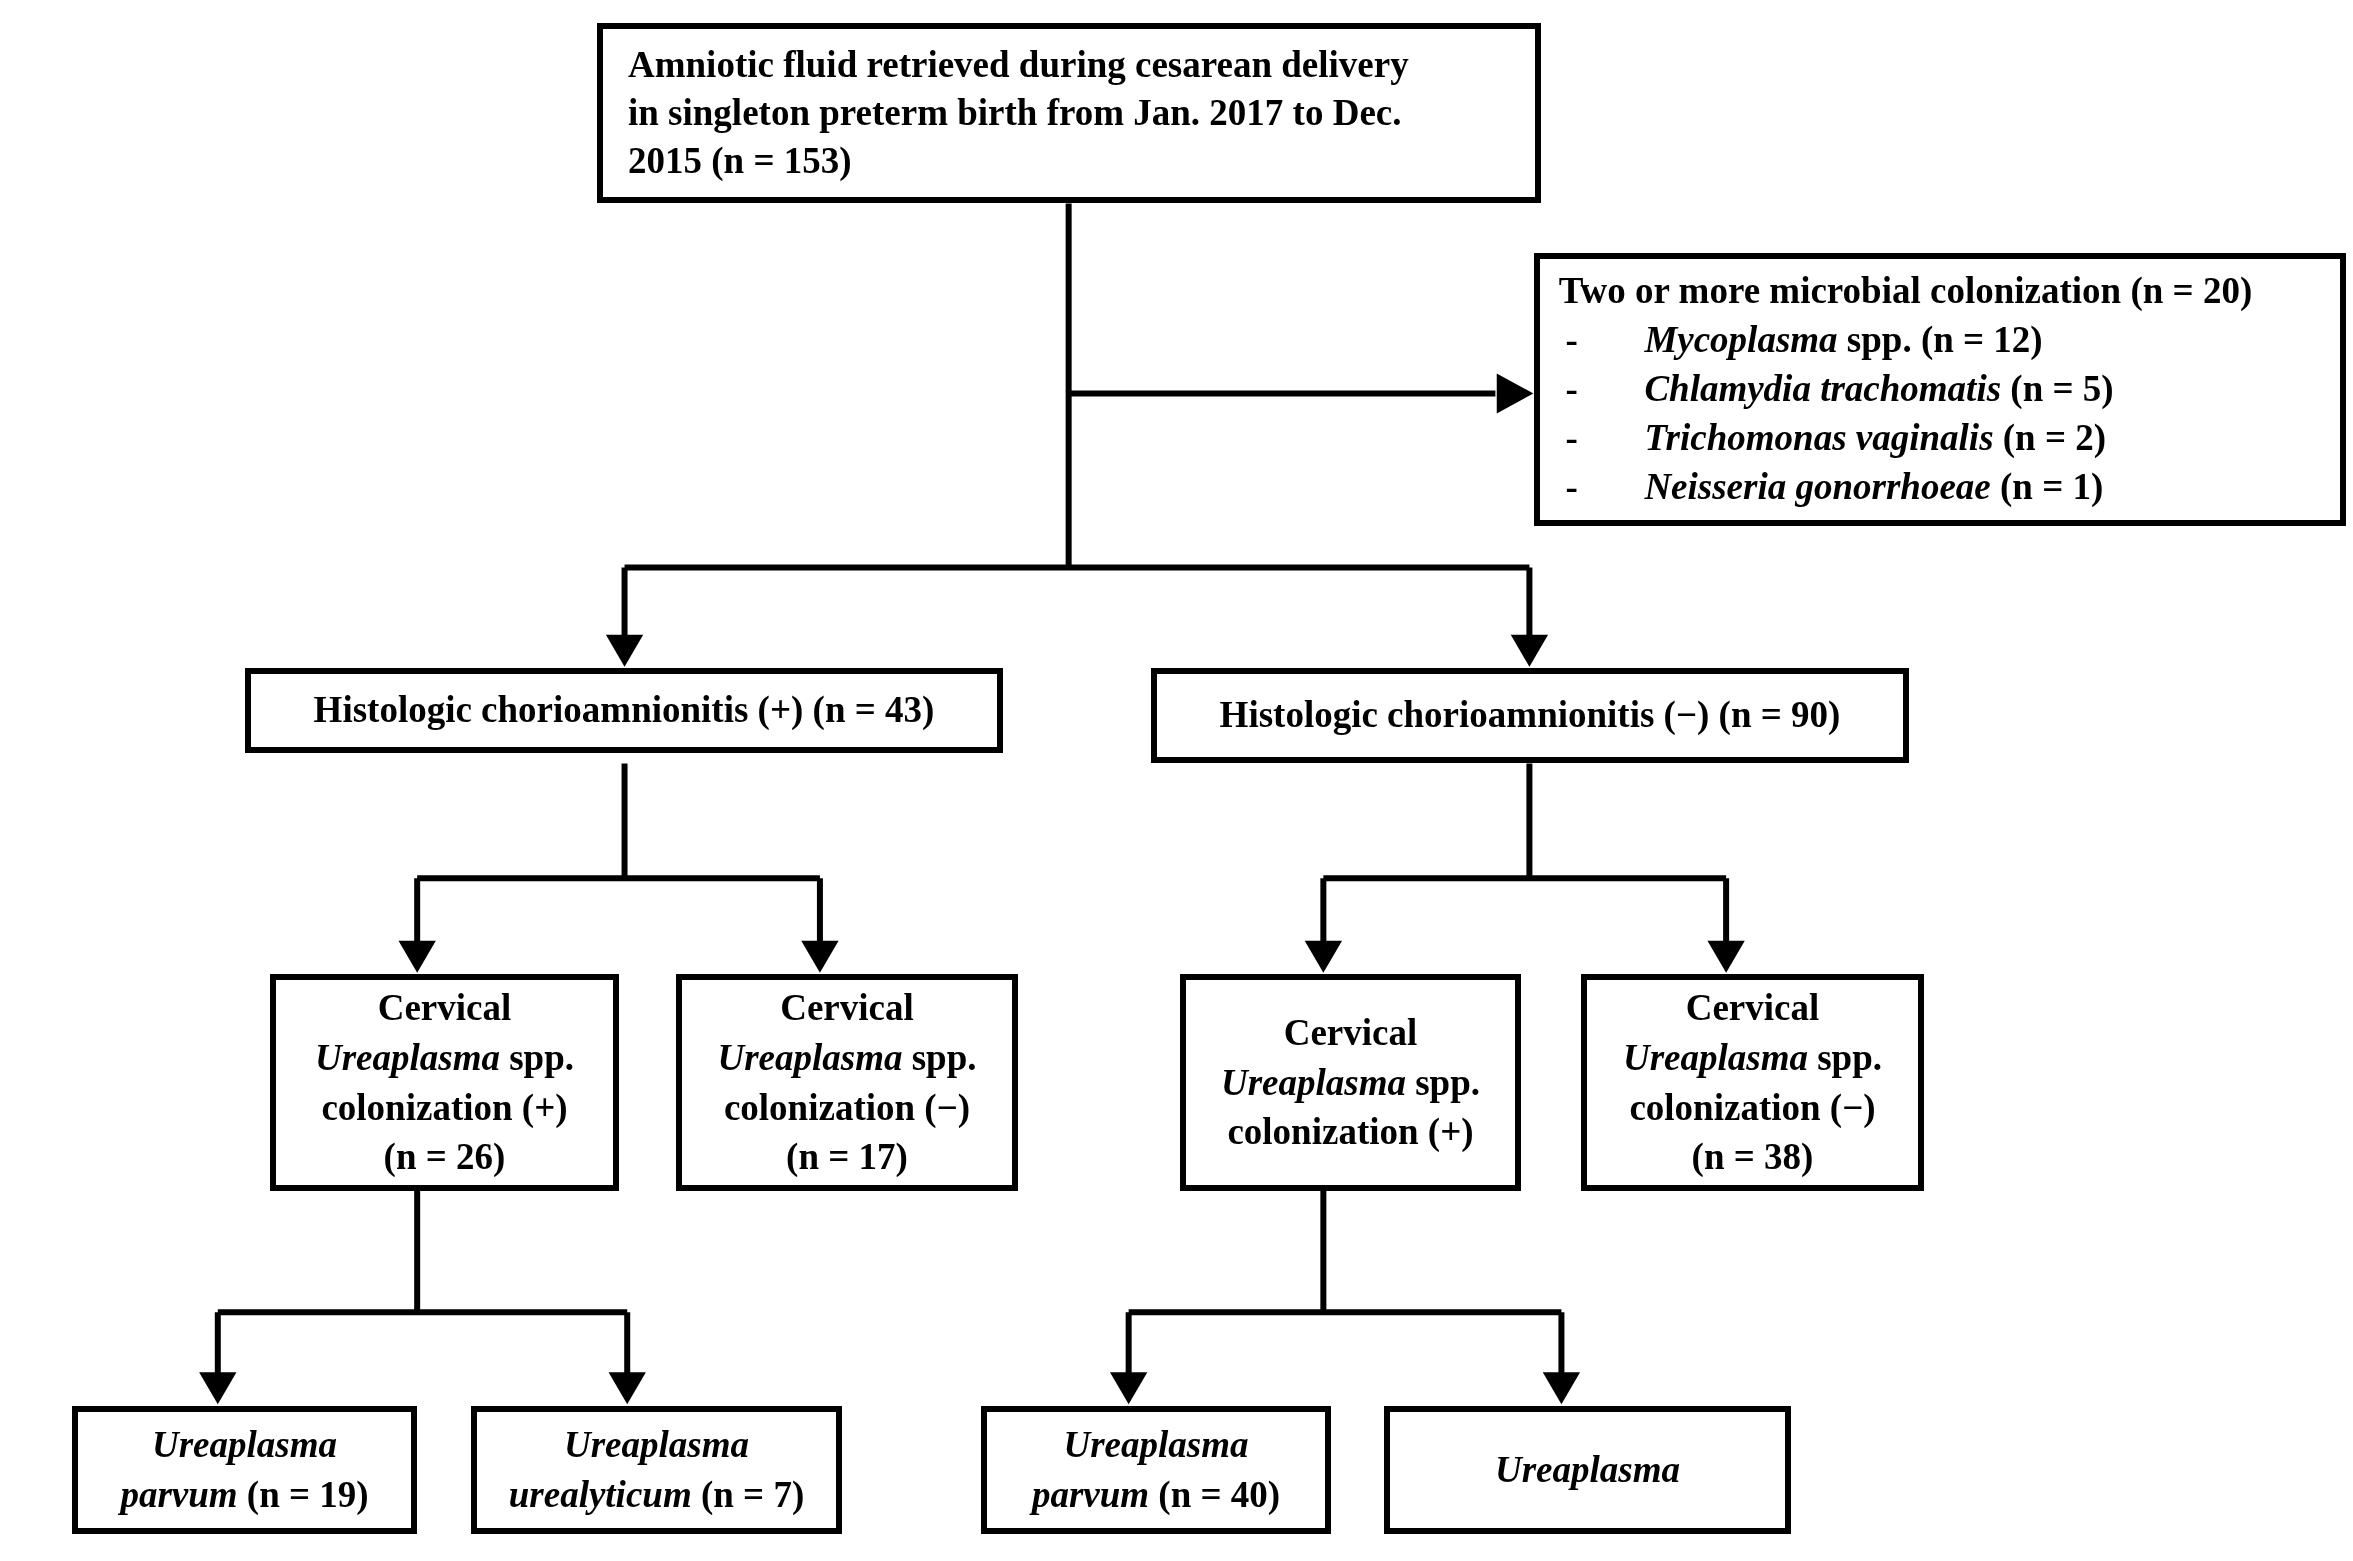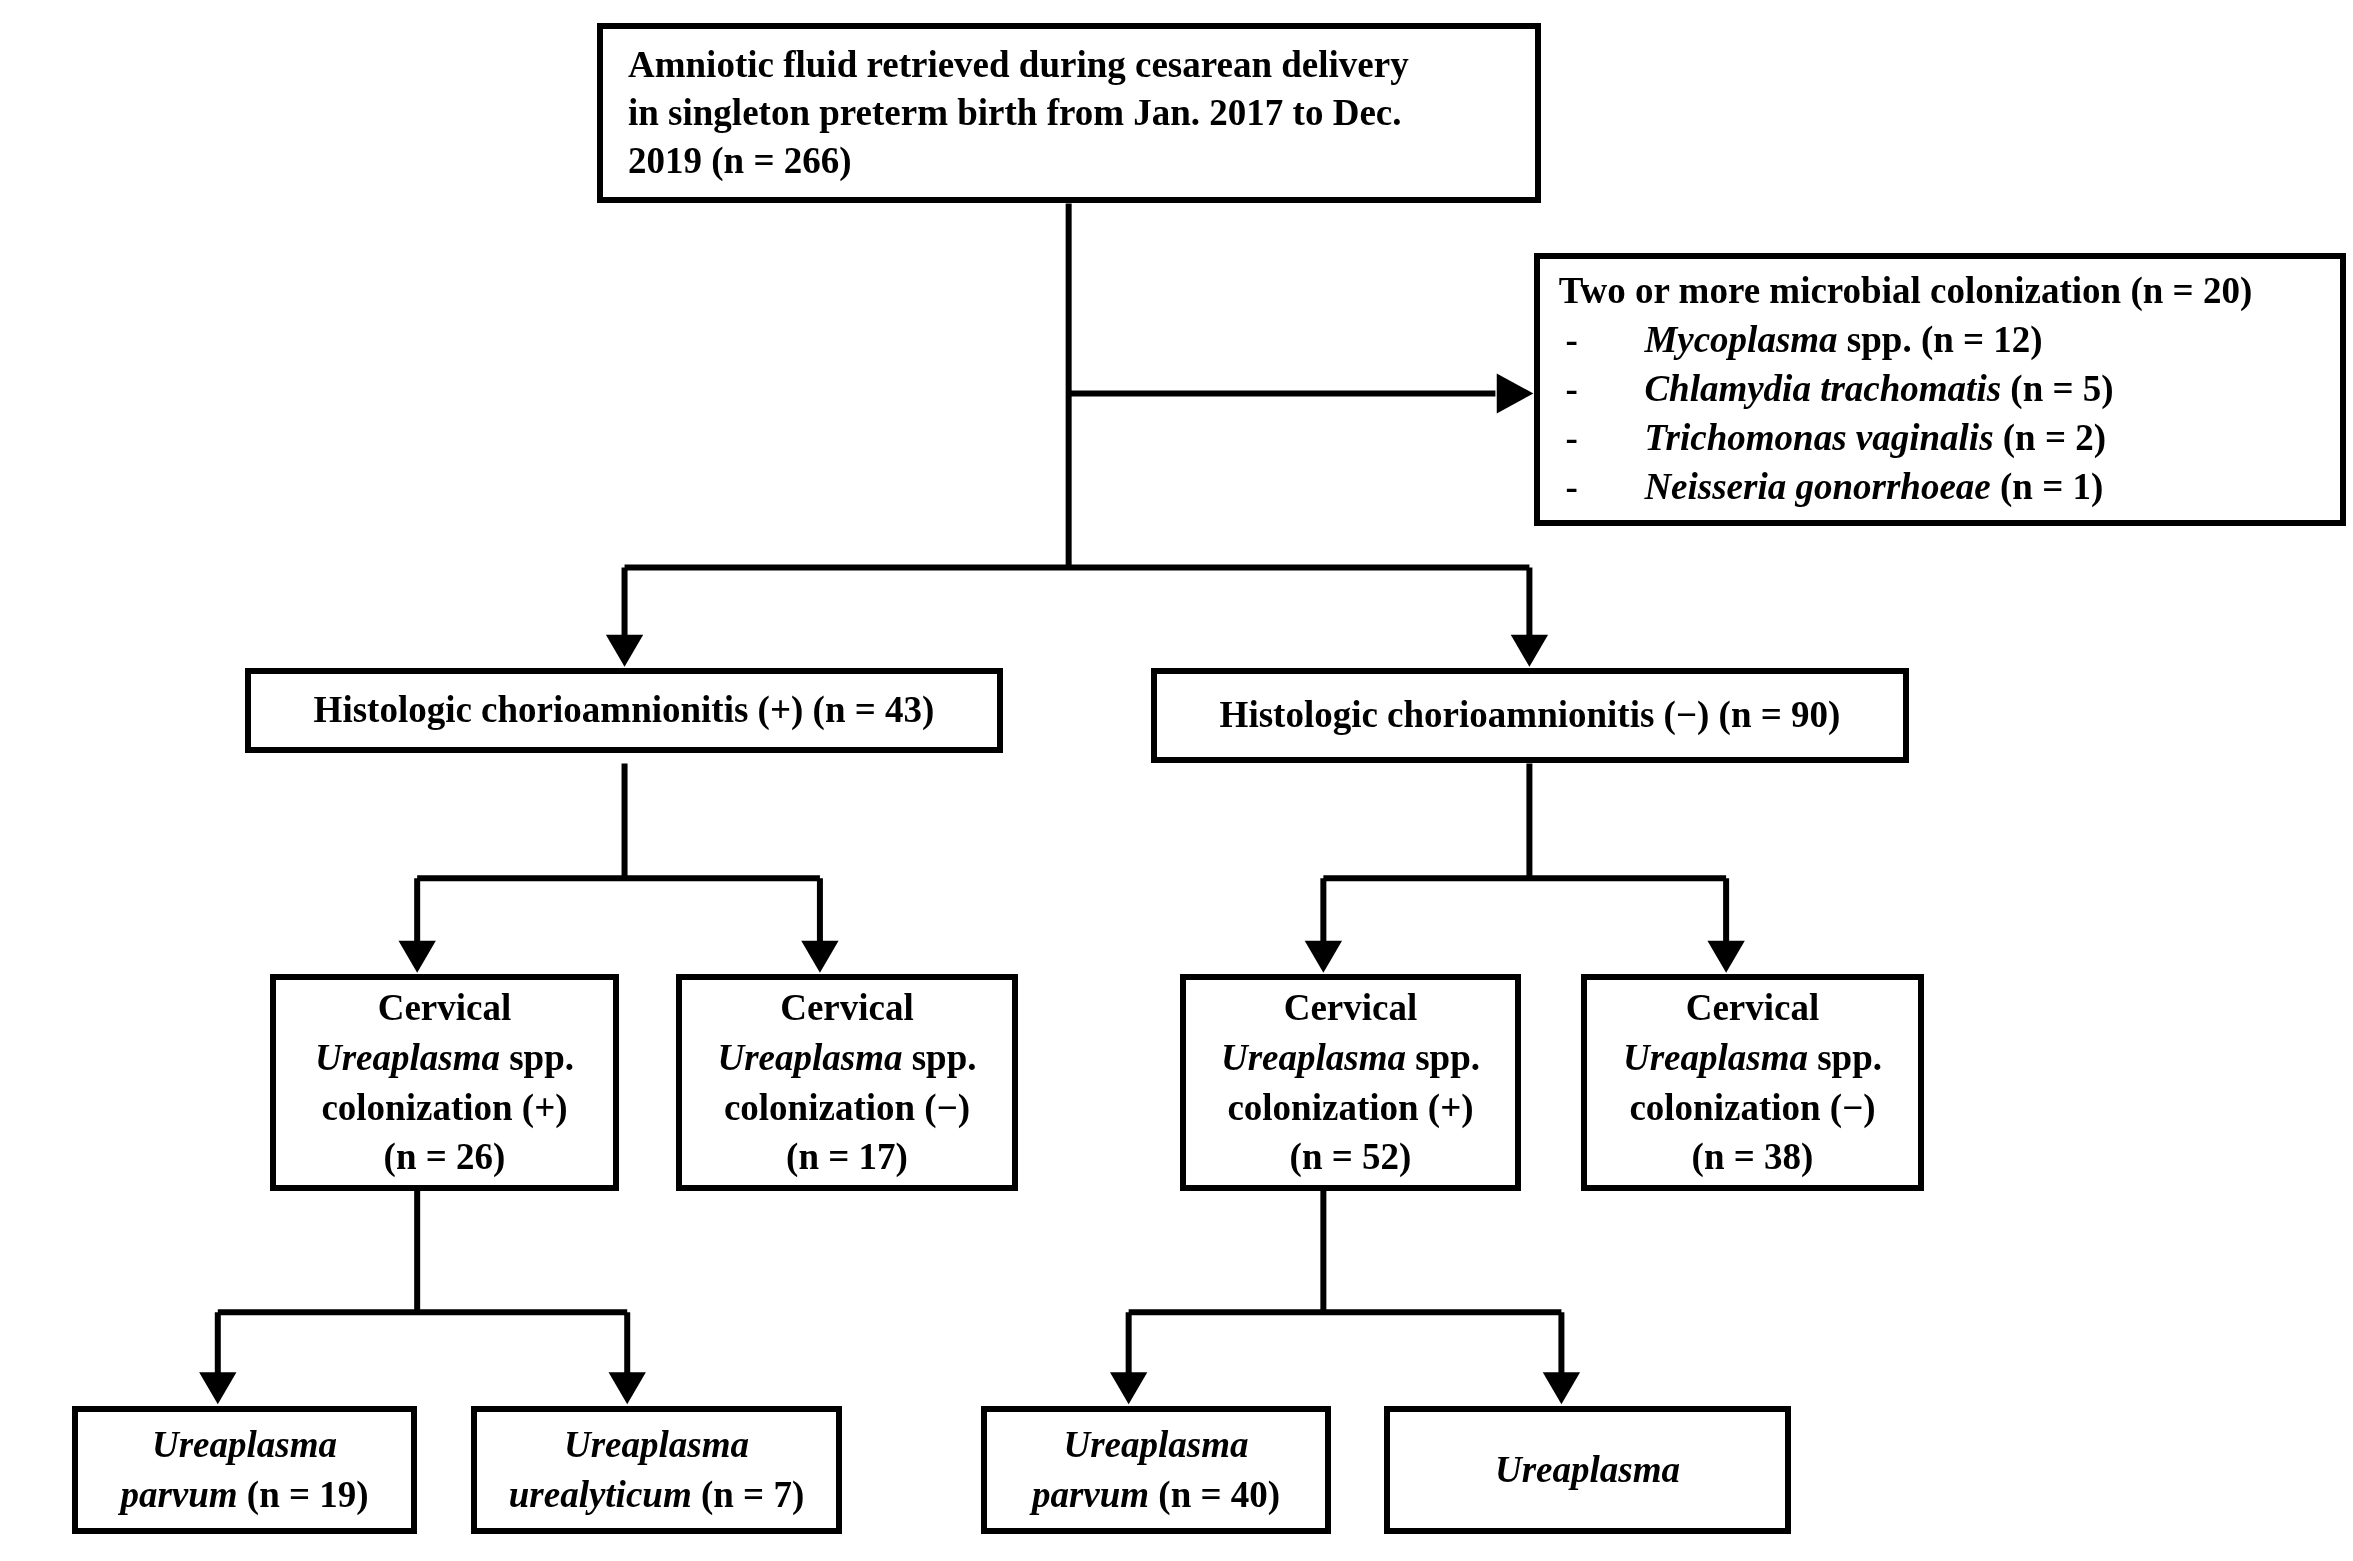--- a/index.html
+++ b/index.html
@@ -78,21 +78,21 @@
     <polygon points="2560,1411 2616,1411 2588,1459" fill="#000000"></polygon>
     <polygon points="298,2058 354,2058 326,2106" fill="#000000"></polygon>
     <polygon points="912,2058 968,2058 940,2106" fill="#000000"></polygon>
     <polygon points="1664,2058 1720,2058 1692,2106" fill="#000000"></polygon>
     <polygon points="2313,2058 2369,2058 2341,2106" fill="#000000"></polygon>
   </svg>
 
   <div class="box root-box" style="left:597px; top:23px; width:944px; height:180px;">
     <div>Amniotic fluid retrieved during cesarean delivery</div>
     <div>in singleton preterm birth from Jan. 2017 to Dec.</div>
-    <div>2019 (n = 266)</div>
+    <div>2015 (n = 153)</div>
   </div>
 
   <div class="box excl-box" style="left:1534px; top:253px; width:812px; height:273px;">
     <div>Two or more microbial colonization (n = 20)</div>
     <div class="excl-row">
       <span class="excl-bullet">-</span>
       <span><span class="it">Mycoplasma</span><span> spp. (n = 12)</span></span>
     </div>
     <div class="excl-row">
       <span class="excl-bullet">-</span>
@@ -124,21 +124,20 @@
   <div class="box center" style="left:649px; top:974px; width:342px; height:217px;">
     <div>Cervical</div>
     <div><span class="it">Ureaplasma</span><span> spp.</span></div>
     <div>colonization (−)</div>
     <div>(n = 17)</div>
   </div>
   <div class="box center" style="left:1153px; top:974px; width:341px; height:217px;">
     <div>Cervical</div>
     <div><span class="it">Ureaplasma</span><span> spp.</span></div>
     <div>colonization (+)</div>
-    <div>(n = 52)</div>
   </div>
   <div class="box center" style="left:1554px; top:974px; width:343px; height:217px;">
     <div>Cervical</div>
     <div><span class="it">Ureaplasma</span><span> spp.</span></div>
     <div>colonization (−)</div>
     <div>(n = 38)</div>
   </div>
 
   <div class="box center bottom-box" style="left:45px; top:1406px; width:345px; height:128px;">
     <div><span class="it">Ureaplasma</span></div>

